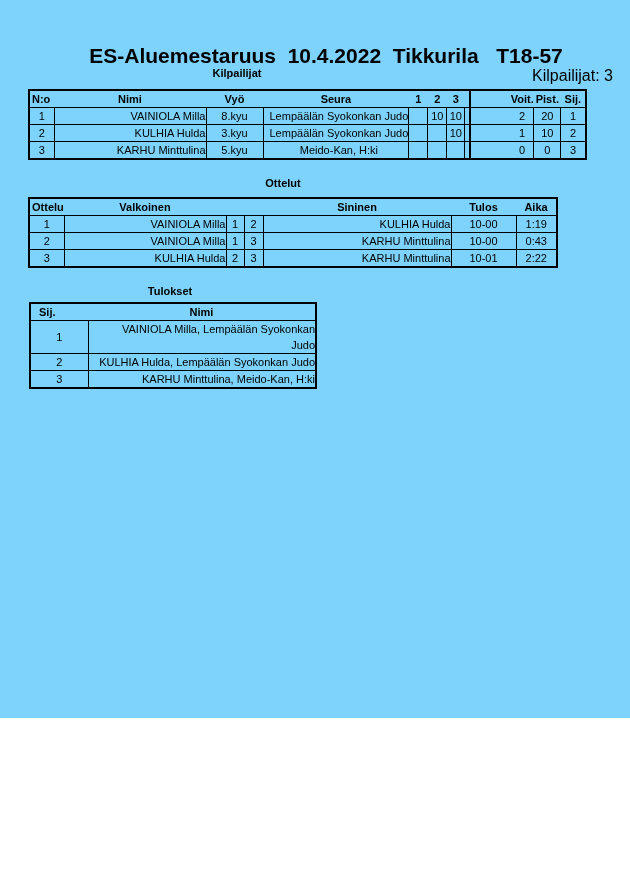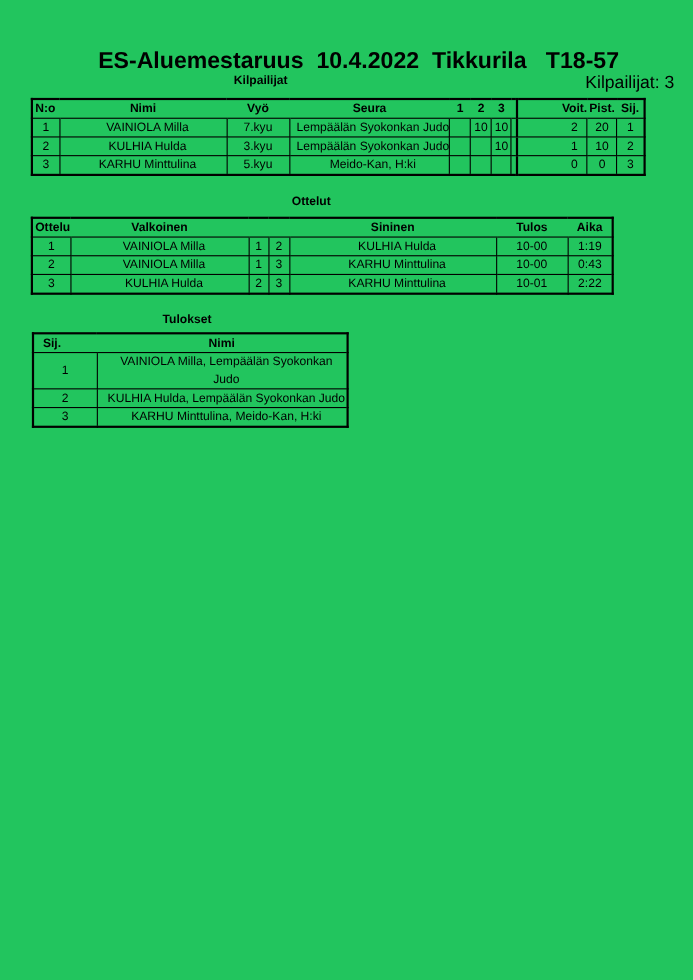--- a/index.html
+++ b/index.html
@@ -1,18 +1,18 @@
 <!DOCTYPE html>
 <html><head>
 <meta charset="utf-8">
 <style>
   * { margin:0; padding:0; box-sizing:border-box; }
   html,body { background:#ffffff; }
   .page {
-    position:relative; width:630px; height:891px; background:#22c55e;
+    position:relative; width:630px; height:718px; background:#7dd3fc;
     font-family:"Liberation Sans", sans-serif; color:#000; overflow:hidden;
   }
   .title {
     position:absolute; top:44px; left:326px; transform:translateX(-50%);
     font-size:21px; font-weight:bold; white-space:pre;
   }
   .sec-heading {
     position:absolute; font-size:11px; font-weight:bold;
     transform:translateX(-50%); white-space:nowrap;
   }
@@ -28,21 +28,21 @@
 
   table.t {
     border-collapse:collapse; table-layout:fixed;
     border:2px solid #000; font-size:11px; line-height:16px;
   }
   .t th, .t td { height:16px; padding:0; vertical-align:middle; overflow:visible; }
   .t th { font-weight:bold; border:0; border-bottom:1px solid #000; }
   .t td { border:1px solid #000; text-align:center; font-weight:normal; }
   .t th.flush { text-align:left; padding-left:2px; }
   .t th.padl  { text-align:left; padding-left:8px; }
-  .t .tl { text-align:center; padding-left:8px; }
+  .t .tl { text-align:right; padding-left:8px; }
   .t td.club { text-align:center; padding-left:6px; }
   .t .grp { border-left:2px solid #000 !important;padding-left:40px; }
   .ovf { white-space:nowrap; position:relative; z-index:2; }
 </style>
 </head>
 <body>
 
 <div class="page">
 
   <div class="title">ES-Aluemestaruus  10.4.2022  Tikkurila   T18-57</div>
@@ -75,21 +75,21 @@
         <th>2</th>
         <th>3</th>
         <th></th>
         <th class="grp">Voit.</th>
         <th>Pist.</th>
         <th>Sij.</th>
       </tr>
       <tr>
         <td>1</td>
         <td class="tl">VAINIOLA Milla</td>
-        <td>7.kyu</td>
+        <td>8.kyu</td>
         <td class="club"><span class="ovf">Lempäälän Syokonkan Judo</span></td>
         <td></td>
         <td>10</td>
         <td>10</td>
         <td></td>
         <td class="grp">2</td>
         <td>20</td>
         <td>1</td>
       </tr>
       <tr>

